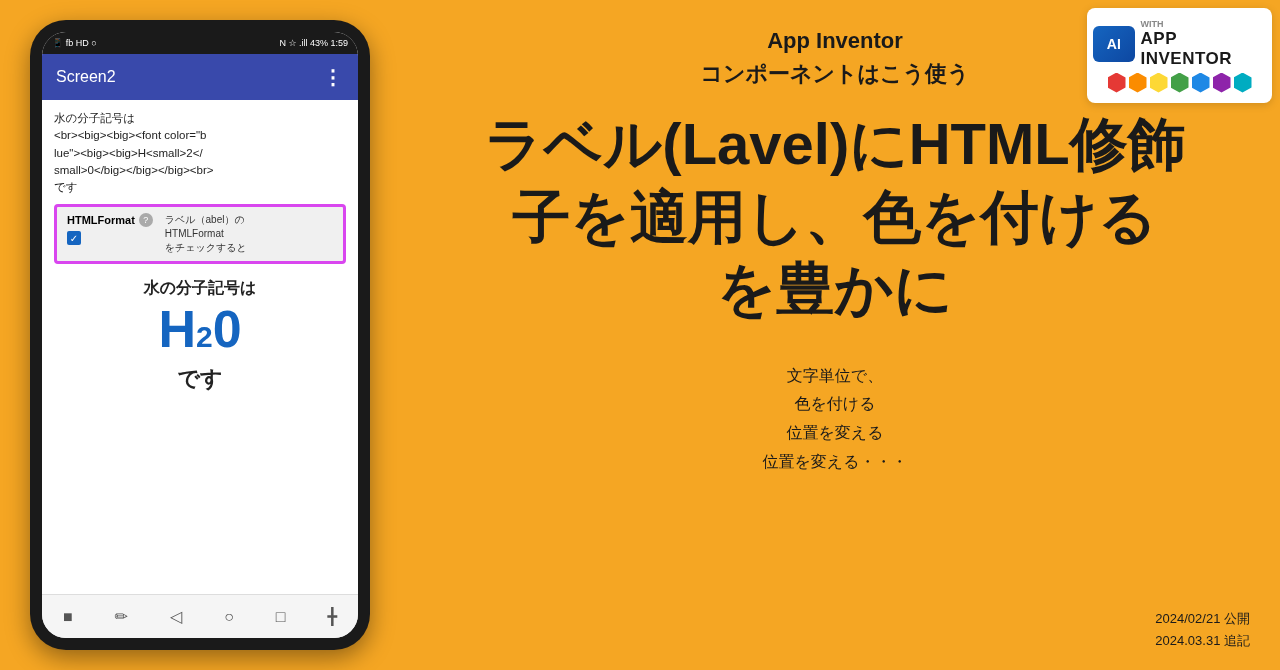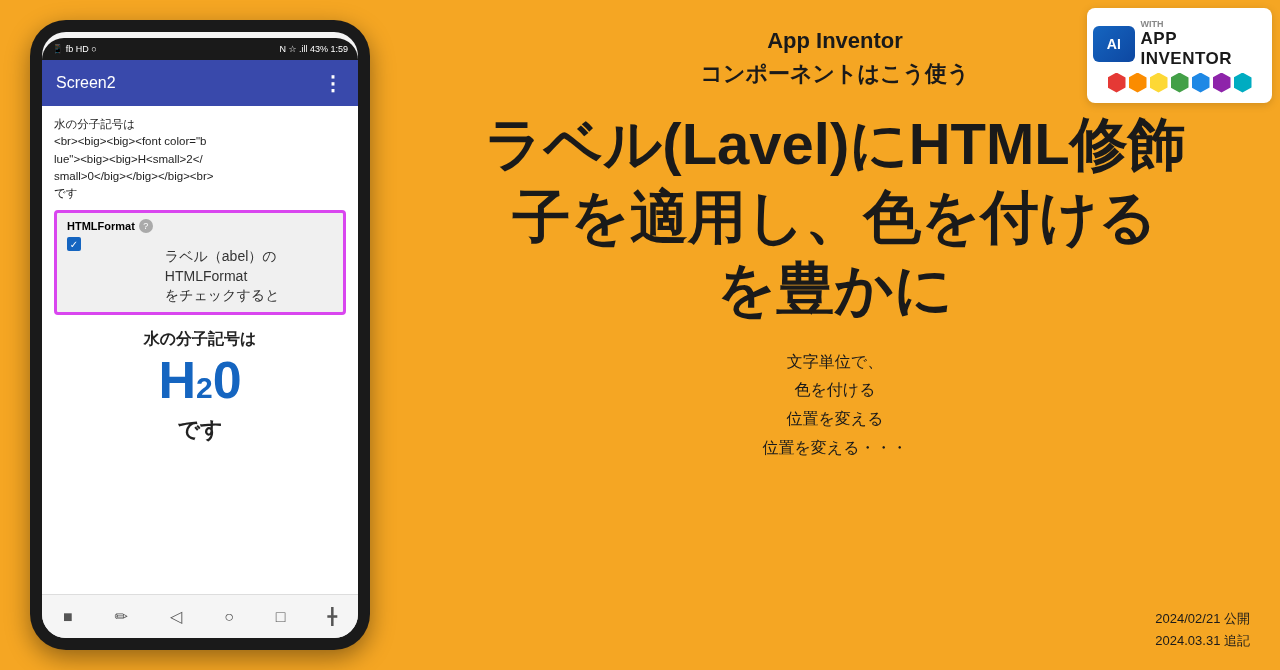--- a/index.html
+++ b/index.html
@@ -45,21 +45,20 @@
     .status-bar {
       background: #1a1a1a;
       color: white;
       font-size: 10px;
       padding: 4px 10px;
       display: flex;
       justify-content: space-between;
       align-items: center;
       min-height: 22px;
       border-radius: 24px 24px 0 0;
-      margin-top: 6px;
     }
 
     .status-bar-left {
       display: flex;
       gap: 3px;
       align-items: center;
       font-size: 9px;
     }
 
     .status-bar-right {
@@ -137,24 +136,23 @@
       background: #1565C0;
       display: flex;
       align-items: center;
       justify-content: center;
       border-radius: 2px;
       color: white;
       font-size: 10px;
     }
 
     .html-format-desc {
-      font-size: 14px;
+      font-size: 10px;
       color: #333;
       line-height: 1.4;
-      margin-top: 28px;
     }
 
     .question-icon {
       background: #aaa;
       color: white;
       border-radius: 50%;
       width: 14px;
       height: 14px;
       font-size: 9px;
       display: inline-flex;
@@ -243,21 +241,21 @@
     .header-title .line2 {
       display: block;
     }
 
     .main-title {
       font-size: 58px;
       font-weight: 900;
       color: #1a1a1a;
       line-height: 1.25;
       text-align: center;
-      margin-bottom: 22px;
+      margin-bottom: 36px;
     }
 
     .sub-list {
       text-align: center;
       font-size: 16px;
       color: #1a1a1a;
       line-height: 1.8;
       margin-bottom: 2px;
     }
 

